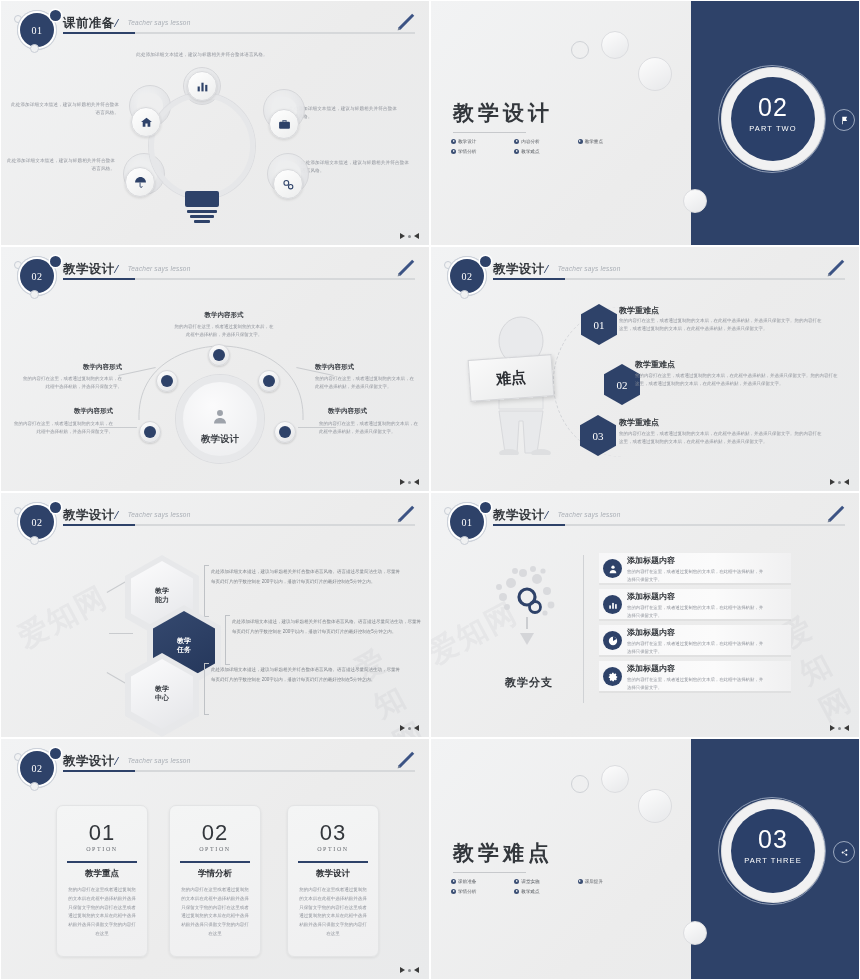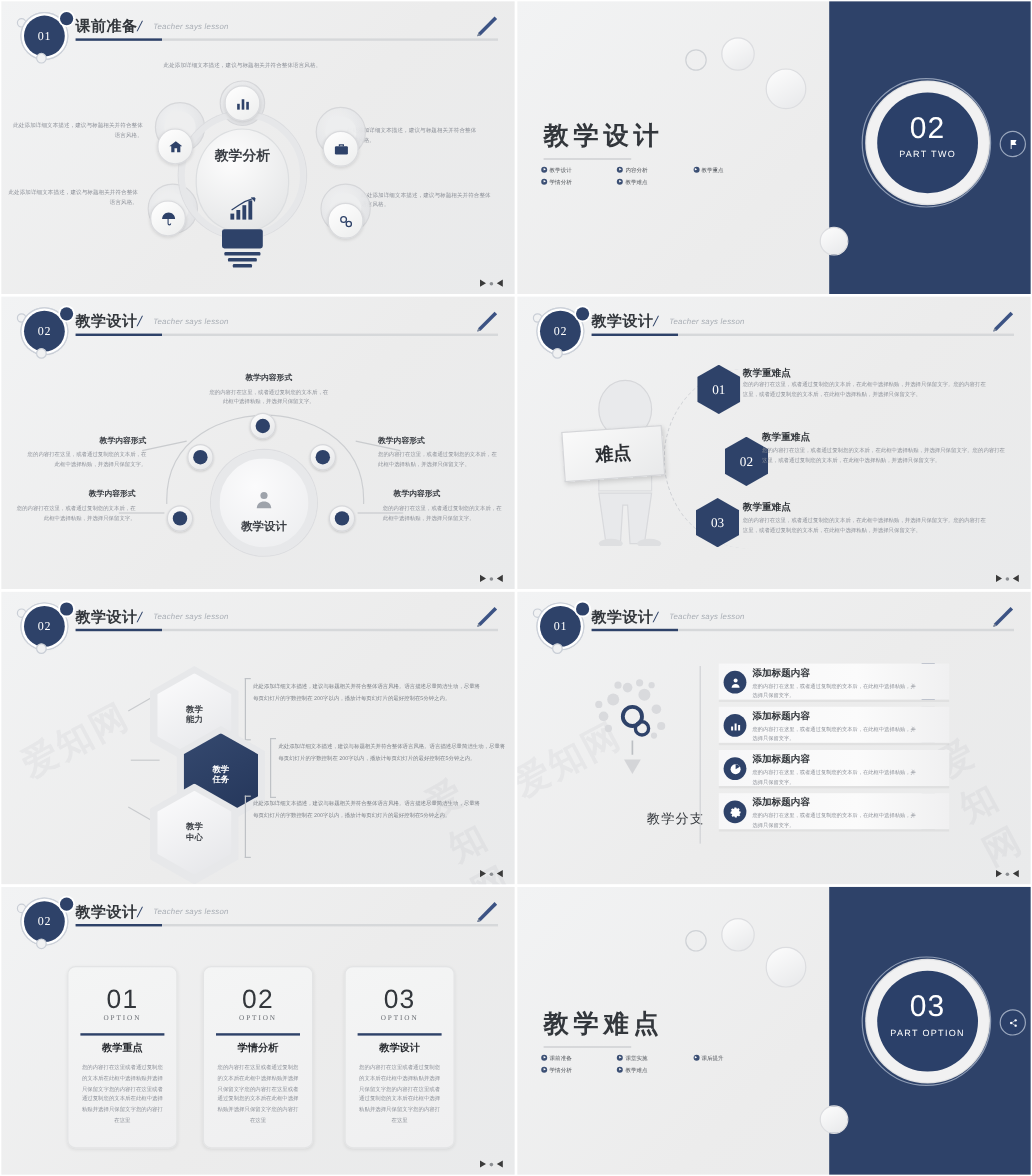--- a/index.html
+++ b/index.html
@@ -197,22 +197,22 @@
   .ilic svg { width:10px; height:10px; fill:#fff; }
   .ilh { position:absolute; left:196px; font-family:"Liberation Serif",serif;
       font-size:8px; font-weight:bold; color:#33373c; }
   .ilb { position:absolute; left:196px; font-size:4.4px; color:#8d9199;
       line-height:1.75; width:140px; }
   .tab { position:absolute; left:337px; width:11px; height:30px; }
   .tab.blue { background:#2e4269; }
   .tab.grey { background:#cfd1d4; }
   .treeicon { position:absolute; left:56px; top:66px; width:84px; height:100px; }
   .branchlbl { position:absolute; left:40px; top:182px; width:116px;
-      text-align:right; font-family:"Liberation Serif",serif; font-size:11px;
-      font-weight:normal; color:#33373c; letter-spacing:1px; }
+      text-align:center; font-family:"Liberation Serif",serif; font-size:11px;
+      font-weight:bold; color:#33373c; letter-spacing:1px; }
 
   
   .ocard { position:absolute; top:66px; width:92px; height:152px; border-radius:7px;
       background:linear-gradient(160deg,#f4f5f5,#efeff0);
       border:1px solid #e3e4e5; box-shadow:0 1px 3px rgba(0,0,0,.07); }
   .ocard .onum { position:absolute; left:0; right:0; top:14px; text-align:center;
       font-size:22px; color:#33373c; letter-spacing:1px; }
   .ocard .oopt { position:absolute; left:0; right:0; top:40px; text-align:center;
       font-size:6px; color:#696d73; letter-spacing:1.6px;
       font-family:"Liberation Serif",serif; }
@@ -266,31 +266,20 @@
       <div class="cap c-r" style="left:288px; top:56px; width:112px;">此处添加详细文本描述，建议与标题相关并符合整体语言风格。</div>
       <div class="cap c-r" style="left:300px; top:110px; width:112px;">此处添加详细文本描述，建议与标题相关并符合整体语言风格。</div>
 
       <div class="minigear" style="left:128px; top:36px;"></div>
       <div class="minigear" style="left:262px; top:40px;"></div>
       <div class="minigear" style="left:122px; top:104px;"></div>
       <div class="minigear" style="left:266px; top:104px;"></div>
       <div class="minigear" style="left:182px; top:18px; width:38px; height:38px;"></div>
 
       <div class="bigring"></div>
-      <div class="bulb-core">
-        <div class="cn">教学分析</div>
-        <svg style="position:absolute;left:27px;top:56px;width:24px;height:20px" viewBox="0 0 24 20">
-          <rect x="1" y="14" width="3.2" height="5" fill="#2e4269"></rect>
-          <rect x="6" y="11" width="3.2" height="8" fill="#2e4269"></rect>
-          <rect x="11" y="7" width="3.2" height="12" fill="#2e4269"></rect>
-          <rect x="16" y="3" width="3.2" height="16" fill="#2e4269"></rect>
-          <path d="M2 11 L8 7 L13 4 L21 1" stroke="#2e4269" stroke-width="1.1" fill="none"></path>
-          <path d="M18 0.4 L22 0.6 L21.4 4.4z" fill="#2e4269"></path>
-        </svg>
-      </div>
       <div class="bulb-base"></div>
       <div class="bulb-thread" style="top:161px"></div>
       <div class="bulb-thread b2" style="top:166px"></div>
       <div class="bulb-thread b3" style="top:171px"></div>
 
       <div class="icbub" style="left:186px; top:22px;">
         <svg viewBox="0 0 24 24">
             <rect x="3" y="12" width="4" height="9"></rect>
             <rect x="10" y="5" width="4" height="16"></rect>
             <rect x="17" y="9" width="4" height="12"></rect>
@@ -739,21 +728,21 @@
   </div>
 
   <div class="slide">
     <div class="sec-right"></div>
     <div class="bub hollow" style="left:140px; top:36px; width:18px; height:18px;"></div>
     <div class="bub" style="left:170px; top:26px; width:28px; height:28px;"></div>
     <div class="thinarc" style="top:58px;"></div>
     <div class="bub" style="left:207px; top:50px; width:34px; height:34px; z-index:4;"></div>
     <div class="bigcirc" style="top:70px;">
       <div class="num">03</div>
-      <div class="pt">PART OPTION</div>
+      <div class="pt">PART THREE</div>
     </div>
     <div class="bub" style="left:252px; top:182px; width:24px; height:24px; z-index:4;"></div>
     <div class="sidebtn" style="top:102px;">
       <svg viewBox="0 0 24 24">
           <circle cx="17" cy="6" r="2.6"></circle>
           <circle cx="7" cy="12" r="2.6"></circle>
           <circle cx="17" cy="18" r="2.6"></circle>
           <path d="M15 7.4 L9 11 M9 13 L15 16.6" stroke="#fff" stroke-width="1.4"></path>
         </svg>
     </div>

